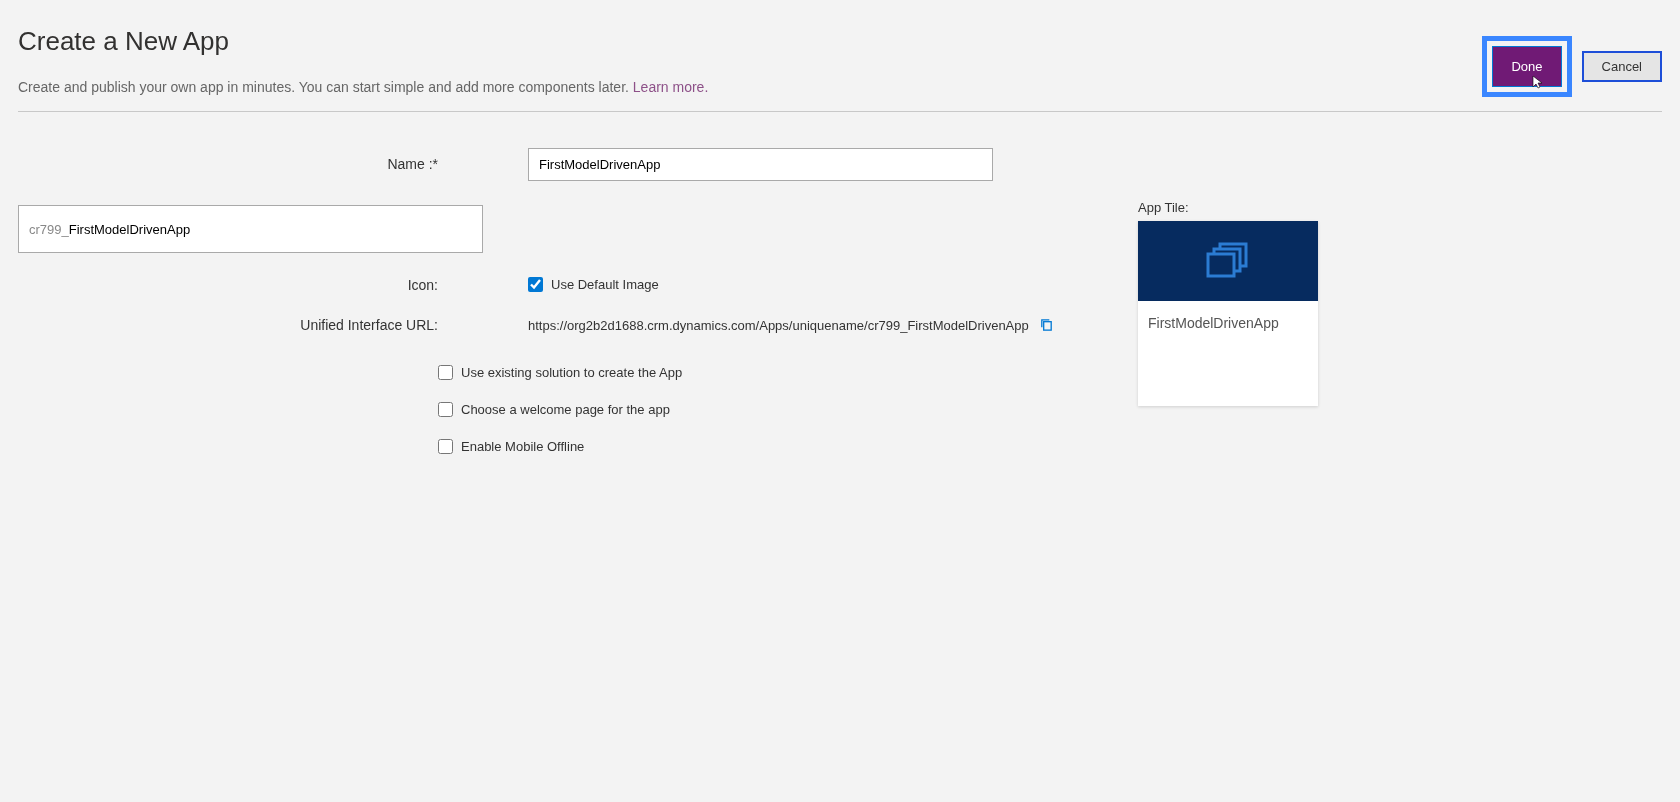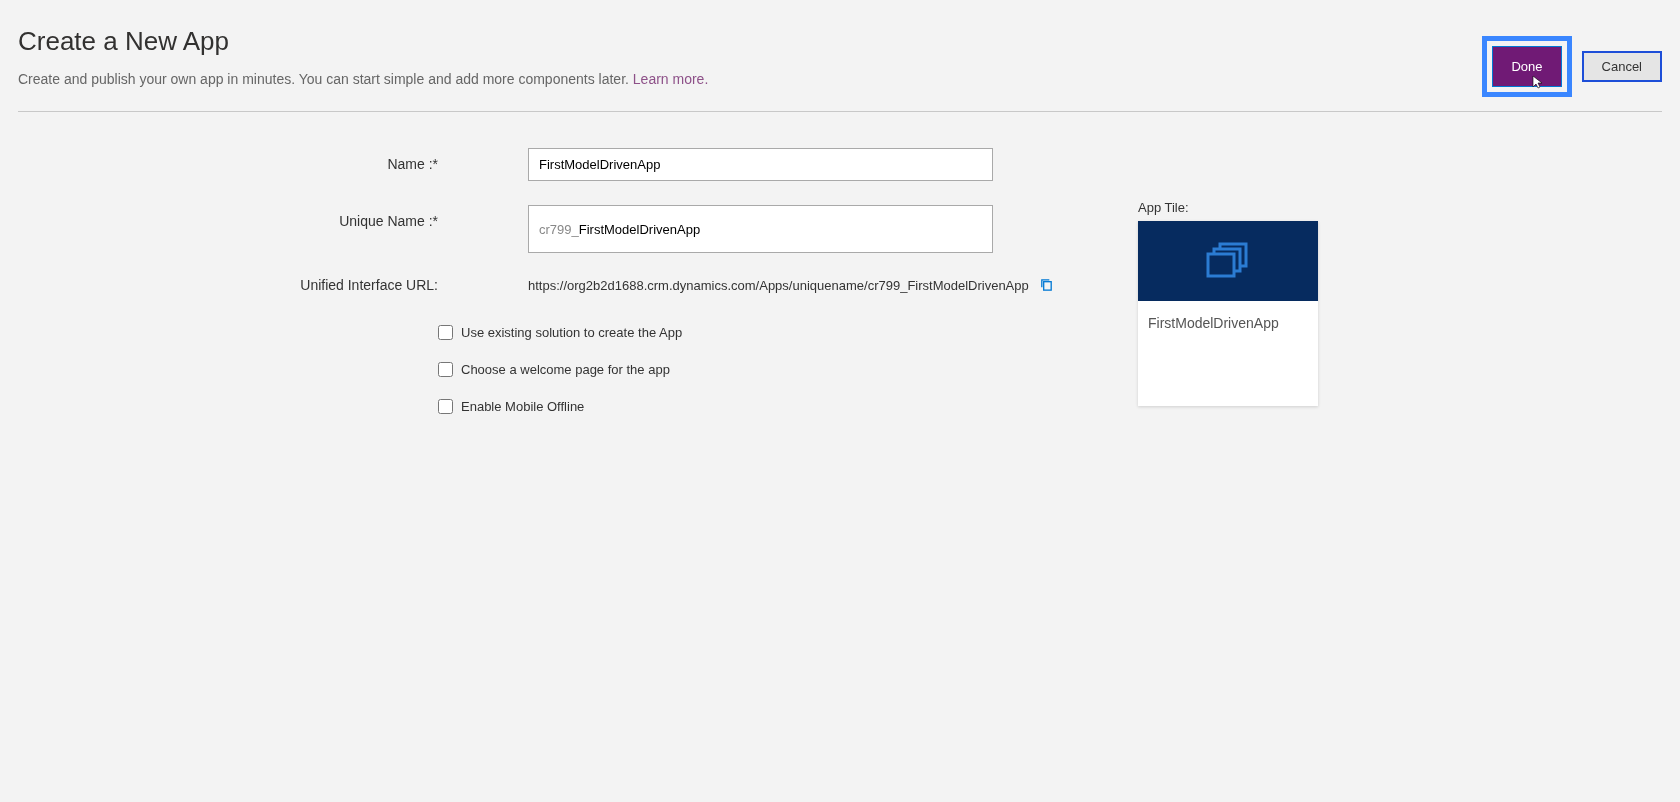--- a/index.html
+++ b/index.html
@@ -24,21 +24,21 @@
       justify-content: space-between;
       align-items: flex-start;
     }
     .header-text {
       padding-top: 8px;
     }
     .page-title {
       font-size: 26px;
       font-weight: 300;
       color: #323130;
-      margin-bottom: 14px;
+      margin-bottom: 22px;
     }
     .page-subtitle {
       font-size: 14px;
       color: #666;
     }
     .learn-more {
       color: #8d5088;
       cursor: pointer;
     }
     .header-buttons {
@@ -249,30 +249,38 @@
     <div class="form-left">
 
       <div class="form-row">
         <div class="form-label">Name :*</div>
         <div class="form-control">
           <input type="text" class="text-input" value="FirstModelDrivenApp" style="">
         </div>
       </div>
 
       <div class="form-row">
-        <div class="form-label">Unique Name :*</div>
         <div class="form-control">
           <div class="prefix-input-wrap">
             <span class="prefix-text">cr799_</span>
             <input type="text" class="prefix-input" value="FirstModelDrivenApp" style="">
           </div>
         </div>
       </div>
 
 
+      <div class="form-row">
+        <div class="form-label" style="padding-top:0">Icon:</div>
+        <div class="form-control">
+          <div class="checkbox-row">
+            <input type="checkbox" class="checkbox" checked="" style="">
+            <span class="checkbox-label">Use Default Image</span>
+          </div>
+        </div>
+      </div>
 
       <div class="form-row">
         <div class="form-label" style="padding-top:0">Unified Interface URL:</div>
         <div class="form-control url-row">
           <span class="url-text">https://org2b2d1688.crm.dynamics.com/Apps/uniquename/cr799_FirstModelDrivenApp</span>
           <span class="copy-icon">
             <svg width="15" height="15" viewBox="0 0 16 16" fill="none" stroke="#0078d4" stroke-width="1.4">
               <rect x="5" y="5" width="8" height="9"></rect>
               <path d="M3 11 V3 H11"></path>
             </svg>

